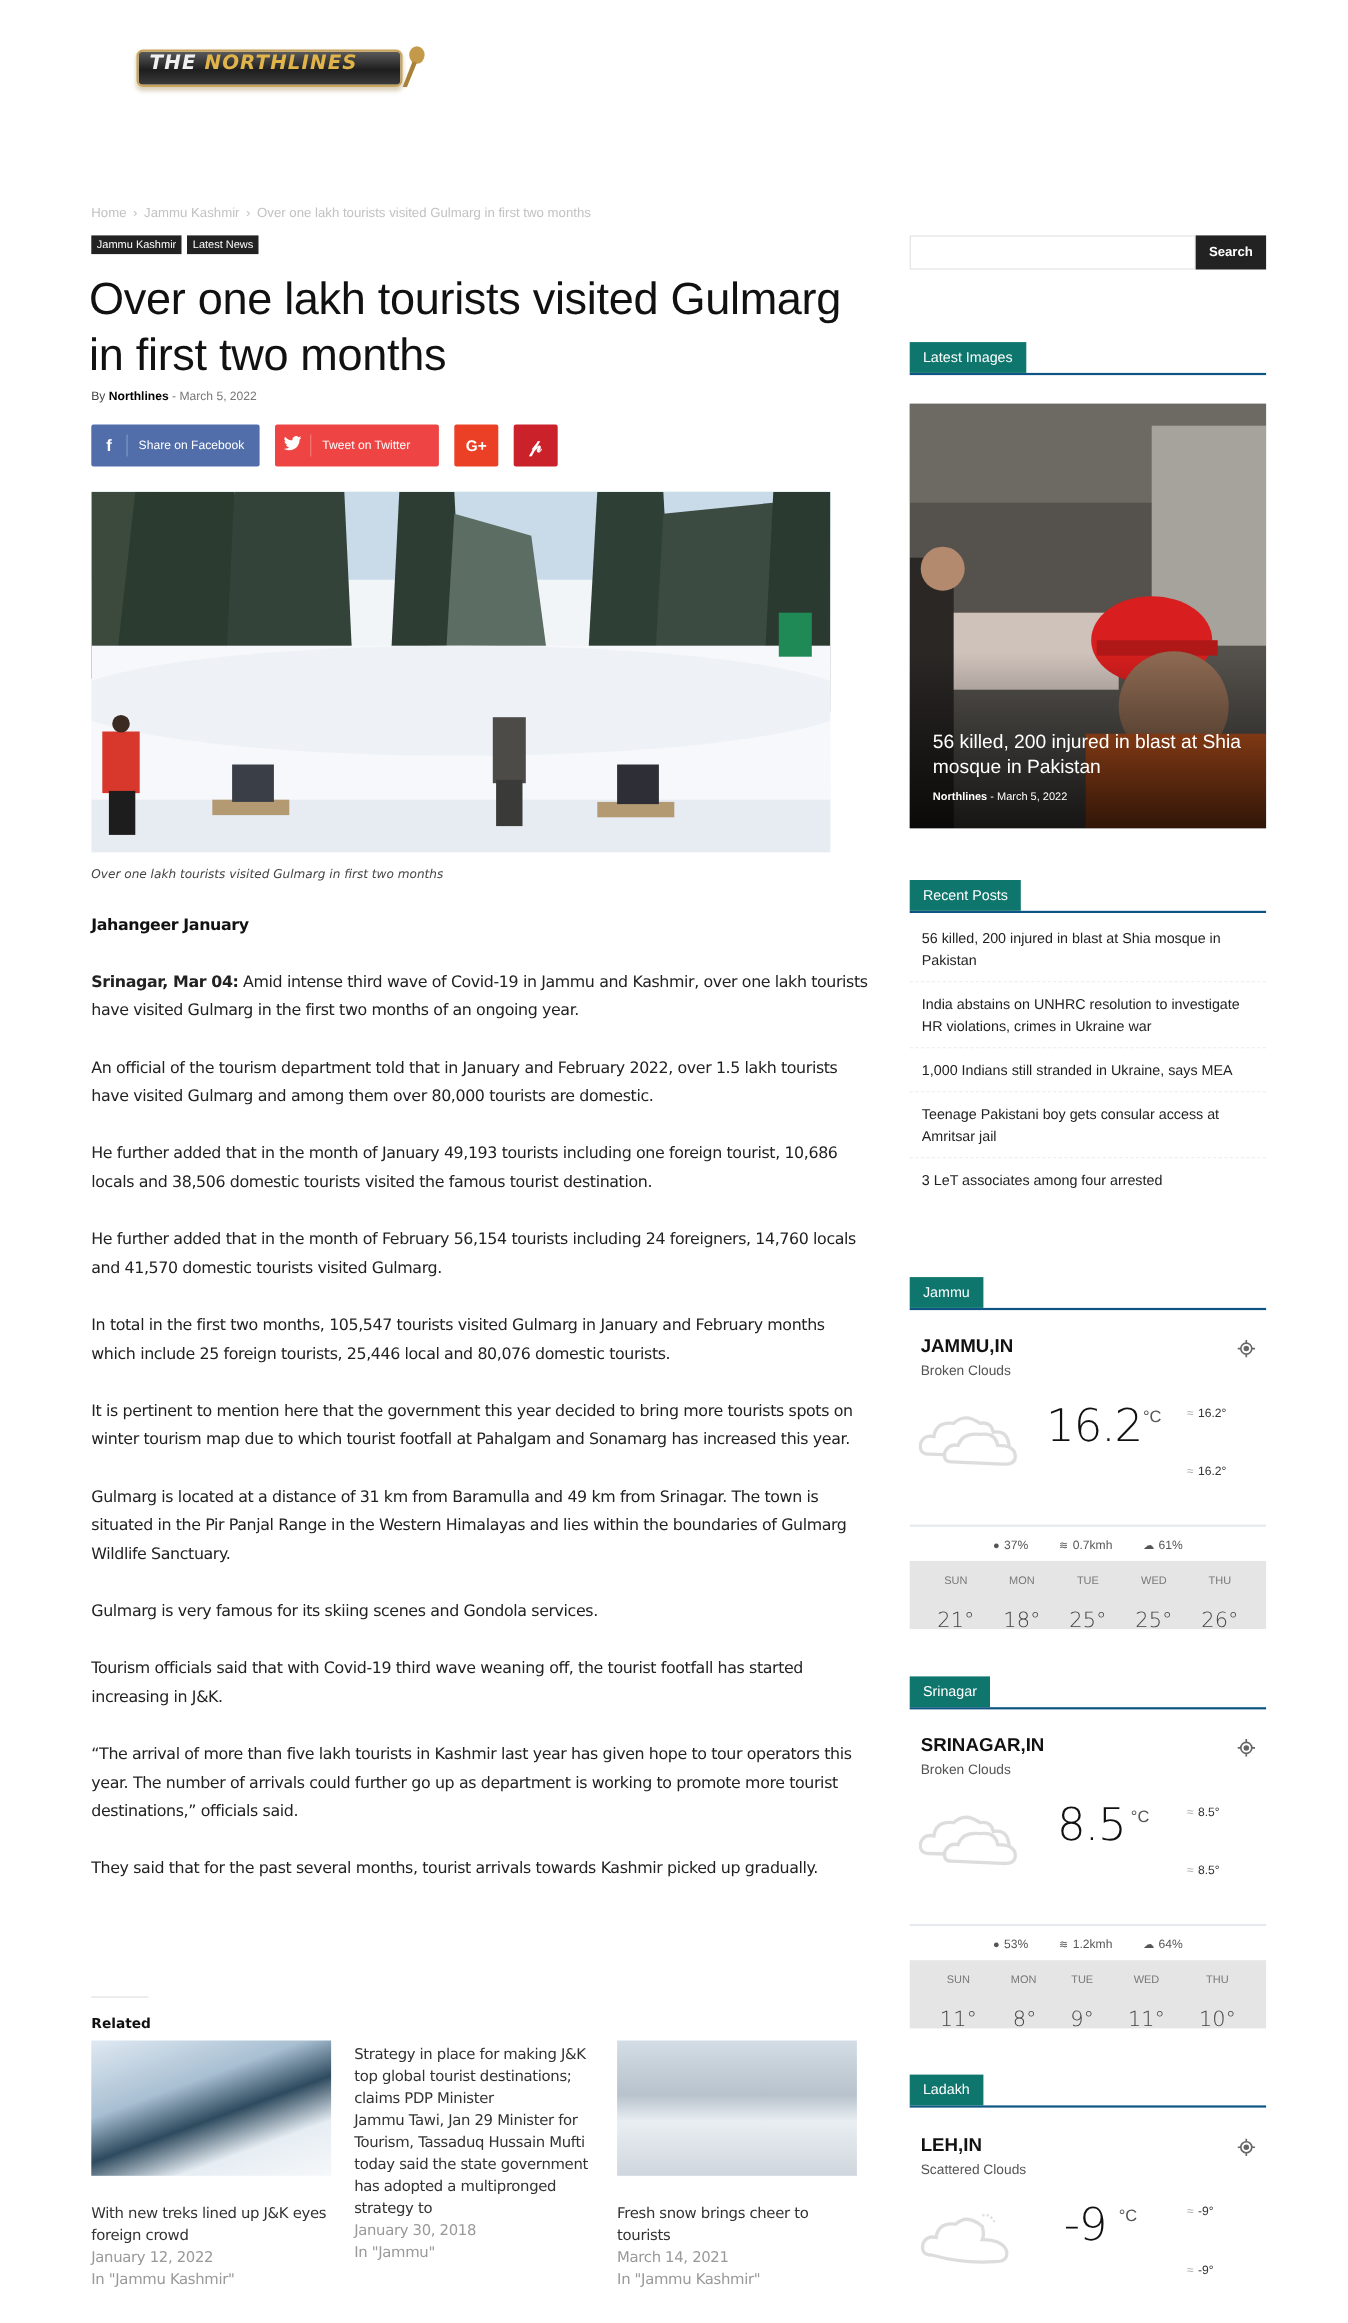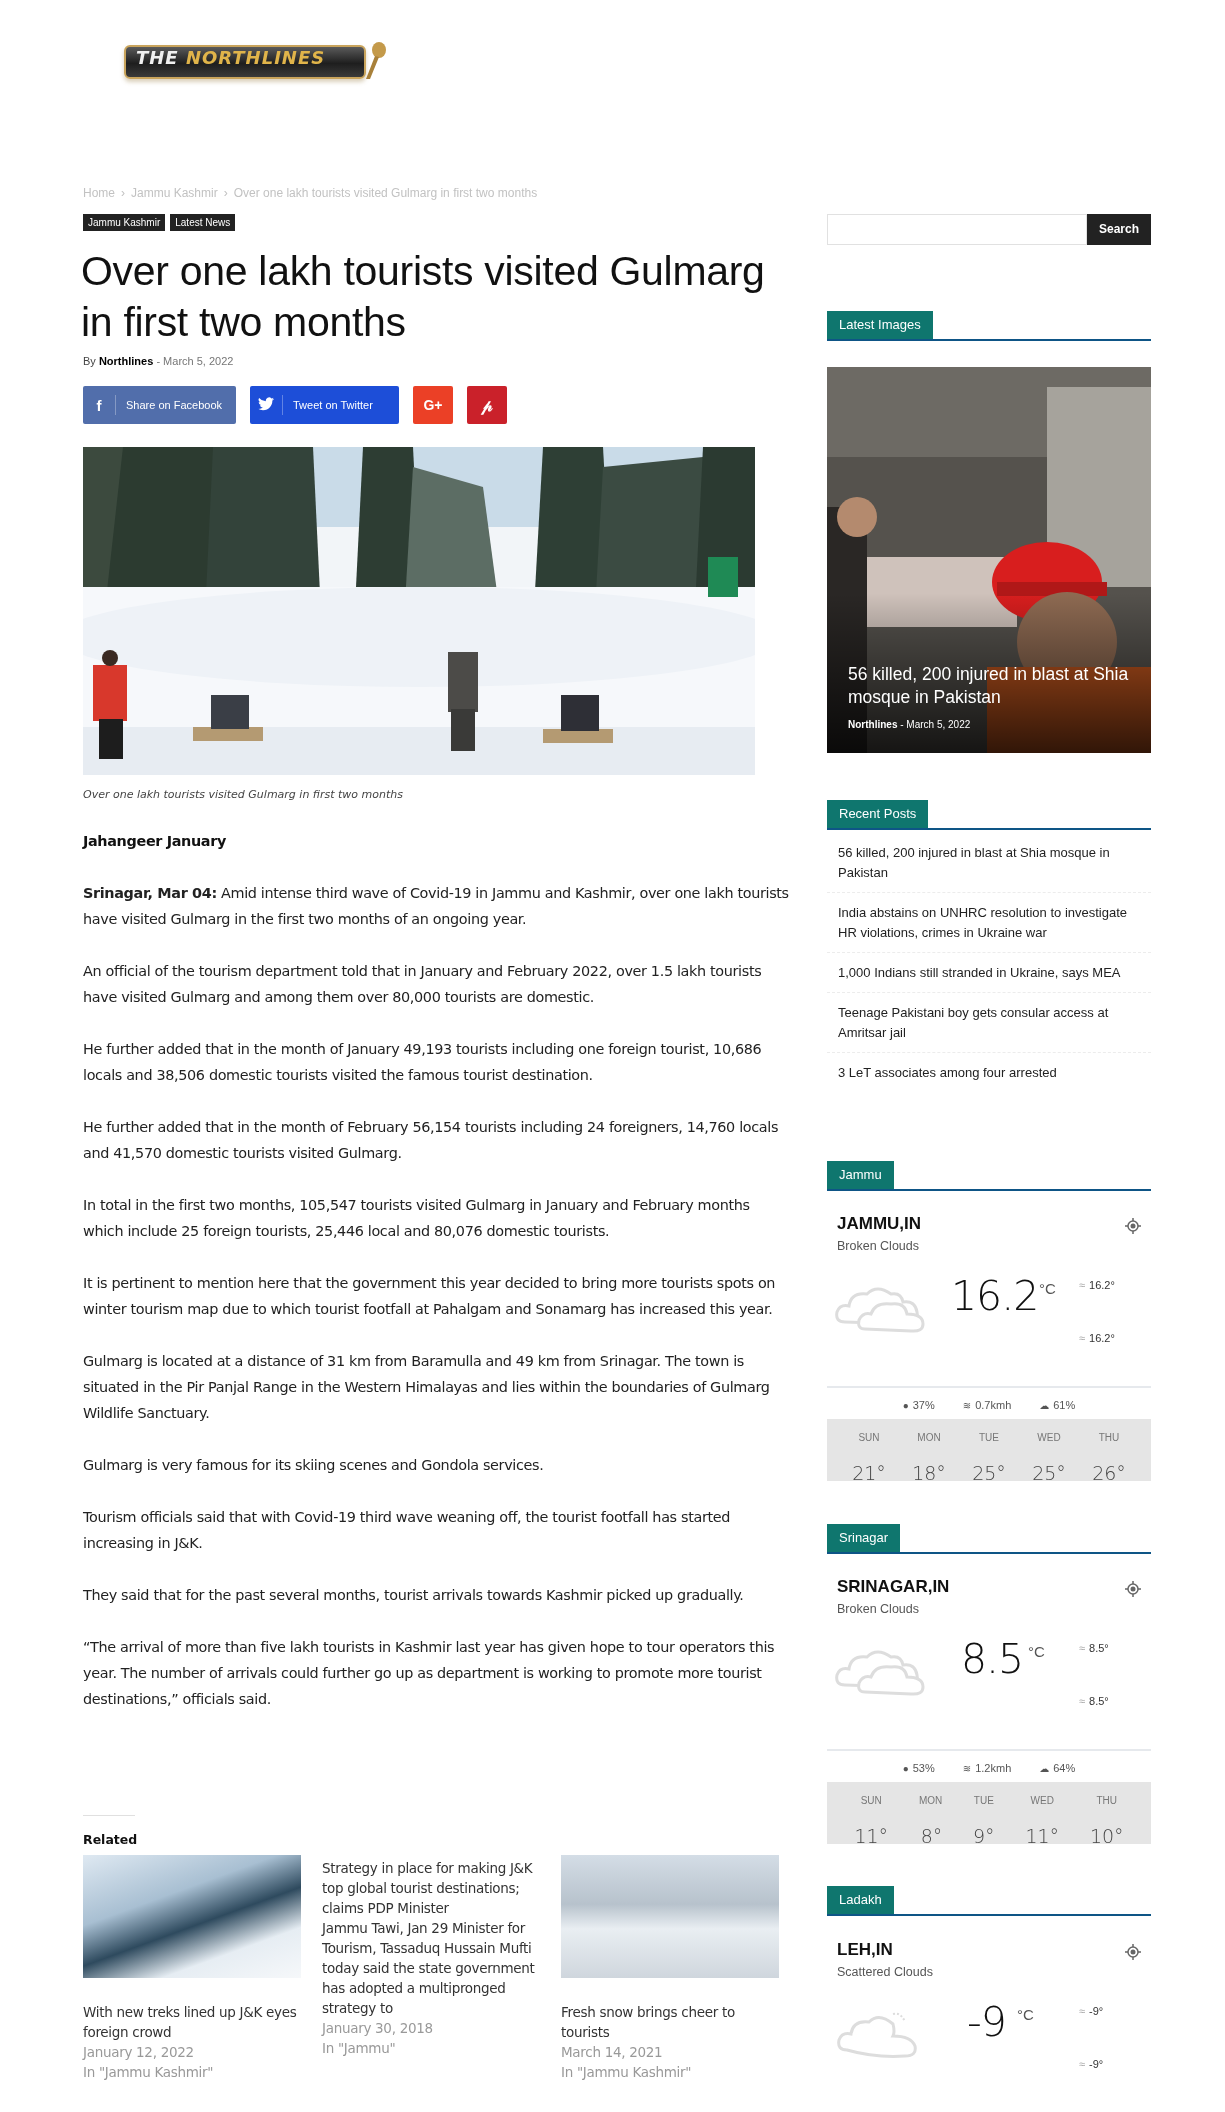--- a/index.html
+++ b/index.html
@@ -25,21 +25,21 @@
   .title { left: 81px; top: 246px; width: 720px; font-size: 41px; line-height: 51px; color: #111; font-weight: normal; font-family: "Liberation Sans", sans-serif; letter-spacing: -0.3px; }
   .byline { left: 83px; top: 355px; font-size: 11px; color: #444; white-space: nowrap; }
   .byline b { color: #000; }
   .byline .date { color: #767676; }
 
   .share { left: 83px; top: 386px; display: flex; height: 38px; }
   .sbtn { height: 38px; border-radius: 2px; color: #fff; display: flex; align-items: center; font-size: 11px; margin-right: 14px; }
   .sbtn .ico { width: 32px; text-align: center; font-weight: bold; font-size: 15px; }
   .sbtn .div { width: 1px; height: 20px; background: rgba(255,255,255,0.3); margin-right: 10px; }
   .fb { background: #516eab; width: 153px; }
-  .tw { background: #1d4ed8; width: 149px; }
+  .tw { background: #ef4444; width: 149px; }
   .gp { background: #eb4026; width: 40px; justify-content: center; }
   .pi { background: #ca212a; width: 40px; justify-content: center; }
 
   .main-image { left: 83px; top: 447px; width: 672px; height: 328px; overflow: hidden;
     background: linear-gradient(180deg, #c8dbe8 0%, #e8eef4 28%, #f4f7fa 45%, #ffffff 60%, #eef2f6 100%); }
   .caption { left: 83px; top: 788px; font-size: 11px; font-style: italic; color: #444; font-family: "DejaVu Sans", sans-serif; }
 
   .article { left: 83px; top: 828px; width: 706px; font-family: "DejaVu Sans", sans-serif; font-size: 14.4px; line-height: 26px; color: #222; letter-spacing: -0.35px; }
   .article p { margin-bottom: 26px; }
   .article .author { font-weight: bold; color: #111; margin-bottom: 26px; }
@@ -175,22 +175,22 @@
   <p class="author">Jahangeer January</p>
   <p><b>Srinagar, Mar 04:</b><span> Amid intense third wave of Covid-19 in Jammu and Kashmir, over one lakh tourists have visited Gulmarg in the first two months of an ongoing year.</span></p>
   <p>An official of the tourism department told that in January and February 2022, over 1.5 lakh tourists have visited Gulmarg and among them over 80,000 tourists are domestic.</p>
   <p>He further added that in the month of January 49,193 tourists including one foreign tourist, 10,686 locals and 38,506 domestic tourists visited the famous tourist destination.</p>
   <p>He further added that in the month of February 56,154 tourists including 24 foreigners, 14,760 locals and 41,570 domestic tourists visited Gulmarg.</p>
   <p>In total in the first two months, 105,547 tourists visited Gulmarg in January and February months which include 25 foreign tourists, 25,446 local and 80,076 domestic tourists.</p>
   <p>It is pertinent to mention here that the government this year decided to bring more tourists spots on winter tourism map due to which tourist footfall at Pahalgam and Sonamarg has increased this year.</p>
   <p>Gulmarg is located at a distance of 31 km from Baramulla and 49 km from Srinagar. The town is situated in the Pir Panjal Range in the Western Himalayas and lies within the boundaries of Gulmarg Wildlife Sanctuary.</p>
   <p>Gulmarg is very famous for its skiing scenes and Gondola services.</p>
   <p>Tourism officials said that with Covid-19 third wave weaning off, the tourist footfall has started increasing in J&amp;K.</p>
+  <p>“The arrival of more than five lakh tourists in Kashmir last year has given hope to tour operators this year. The number of arrivals could further go up as department is working to promote more tourist destinations,” officials said.</p>
   <p>They said that for the past several months, tourist arrivals towards Kashmir picked up gradually.</p>
-  <p>“The arrival of more than five lakh tourists in Kashmir last year has given hope to tour operators this year. The number of arrivals could further go up as department is working to promote more tourist destinations,” officials said.</p>
 </div>
 
 <div class="abs rel-line"></div>
 <div class="abs rel-title">Related</div>
 
 <div class="abs rel-item" style="left:83px;">
   <div class="rel-img" style="background:linear-gradient(160deg,#dfe9f2 0%,#a8bfd2 35%,#2e4a5e 55%,#e6edf3 75%,#f6f8fa 100%);"></div>
   <div>With new treks lined up J&amp;K eyes foreign crowd</div>
   <div class="rel-meta">January 12, 2022</div>
   <div class="rel-meta">In "Jammu Kashmir"</div>

